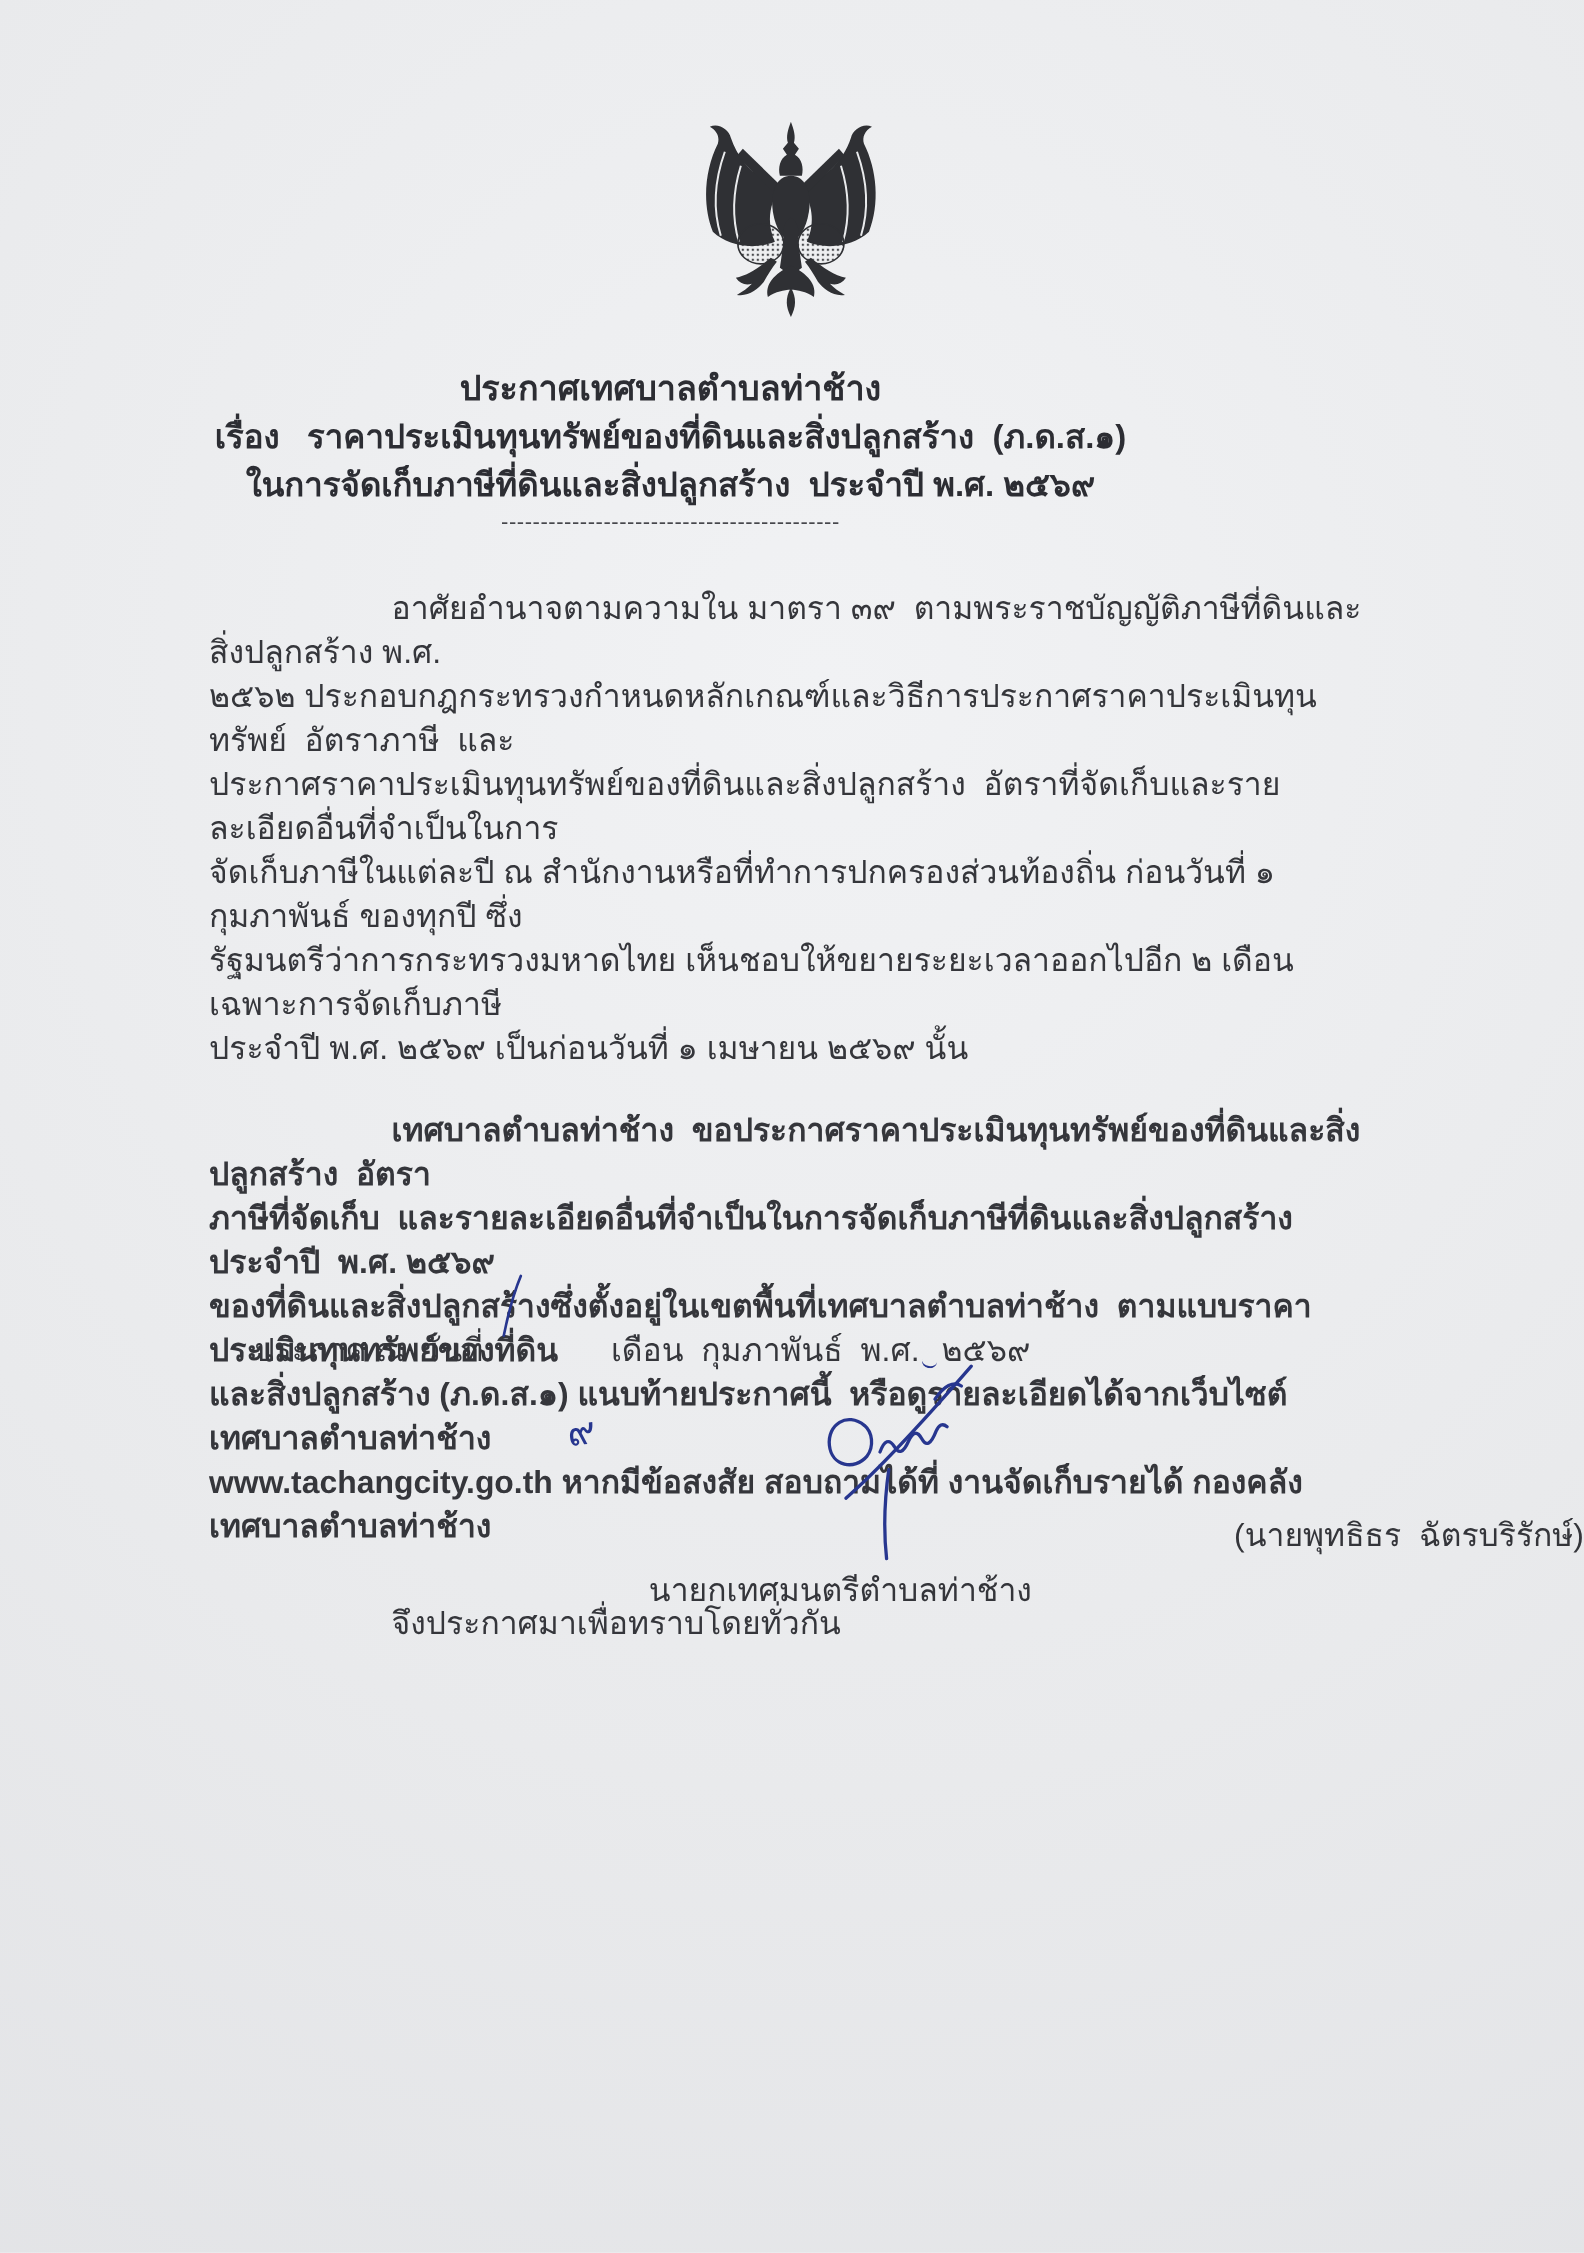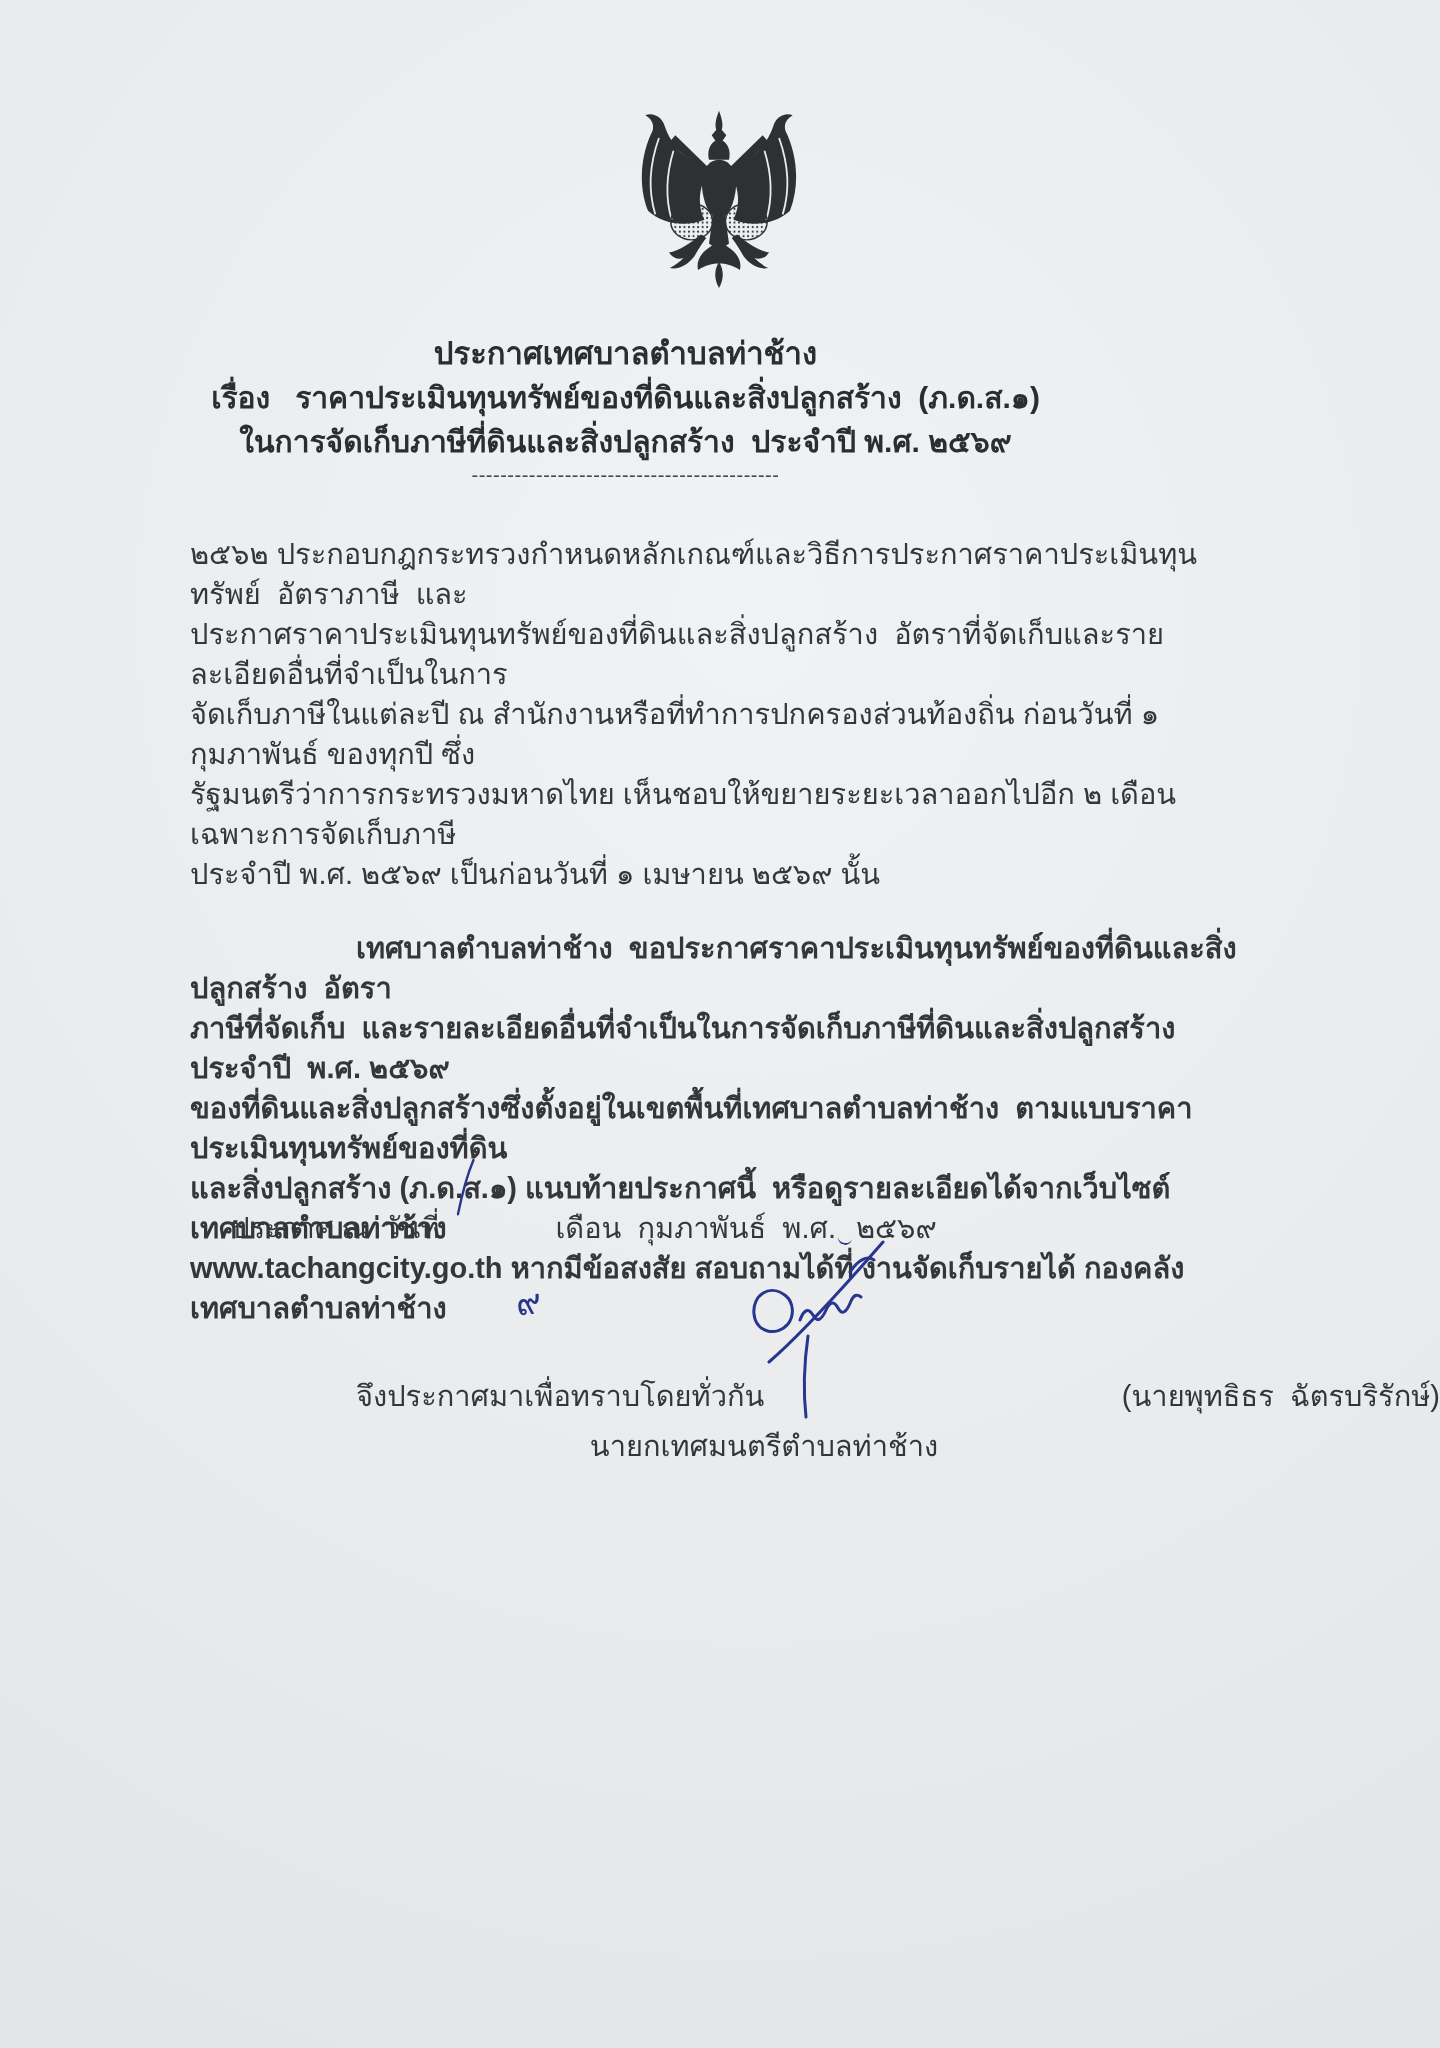--- a/index.html
+++ b/index.html
@@ -9,21 +9,21 @@
     background:radial-gradient(120% 90% at 52% 30%, #f1f2f4 0%, #e9eaec 55%, #e1e2e5 100%);
     color:#34353a;
     overflow:hidden;
   }
   .page{position:relative;width:1440px;height:2048px;}
 
   
   .garuda{position:absolute;left:628px;top:102px;width:182px;height:192px;}
 
   
-  .doc-header{position:absolute;top:332px;left:16px;width:1219px;text-align:center;}
+  .doc-header{position:absolute;top:332px;left:0;width:1219px;text-align:center;}
   .doc-title,.doc-subject{
     font-size:30px;line-height:44px;font-weight:600;color:#2c2d33;
     white-space:pre-wrap;
   }
   .doc-title{font-size:31px;}
   .doc-divider{
     margin-top:4px;font-size:20px;letter-spacing:.5px;color:#46474c;
     line-height:14px;font-weight:400;
   }
 
@@ -111,20 +111,21 @@
 
   <header class="doc-header">
     <div class="doc-title">ประกาศเทศบาลตำบลท่าช้าง</div>
     <div class="doc-subject">เรื่อง   ราคาประเมินทุนทรัพย์ของที่ดินและสิ่งปลูกสร้าง  (ภ.ด.ส.๑)</div>
     <div class="doc-subject">ในการจัดเก็บภาษีที่ดินและสิ่งปลูกสร้าง  ประจำปี พ.ศ. ๒๕๖๙</div>
     <div class="doc-divider">-------------------------------------------</div>
   </header>
 
   <main class="doc-body">
     <section>
+      <div class="bline first">อาศัยอำนาจตามความใน มาตรา ๓๙  ตามพระราชบัญญัติภาษีที่ดินและสิ่งปลูกสร้าง พ.ศ.</div>
       <div class="bline">๒๕๖๒ ประกอบกฎกระทรวงกำหนดหลักเกณฑ์และวิธีการประกาศราคาประเมินทุนทรัพย์  อัตราภาษี  และ</div>
       <div class="bline">ประกาศราคาประเมินทุนทรัพย์ของที่ดินและสิ่งปลูกสร้าง  อัตราที่จัดเก็บและรายละเอียดอื่นที่จำเป็นในการ</div>
       <div class="bline">จัดเก็บภาษีในแต่ละปี ณ สำนักงานหรือที่ทำการปกครองส่วนท้องถิ่น ก่อนวันที่ ๑ กุมภาพันธ์ ของทุกปี ซึ่ง</div>
       <div class="bline">รัฐมนตรีว่าการกระทรวงมหาดไทย เห็นชอบให้ขยายระยะเวลาออกไปอีก ๒ เดือน เฉพาะการจัดเก็บภาษี</div>
       <div class="bline">ประจำปี พ.ศ. ๒๕๖๙ เป็นก่อนวันที่ ๑ เมษายน ๒๕๖๙ นั้น</div>
     </section>
     <section class="para2">
       <div class="bline first">เทศบาลตำบลท่าช้าง  ขอประกาศราคาประเมินทุนทรัพย์ของที่ดินและสิ่งปลูกสร้าง  อัตรา</div>
       <div class="bline">ภาษีที่จัดเก็บ  และรายละเอียดอื่นที่จำเป็นในการจัดเก็บภาษีที่ดินและสิ่งปลูกสร้าง  ประจำปี  พ.ศ. ๒๕๖๙</div>
       <div class="bline">ของที่ดินและสิ่งปลูกสร้างซึ่งตั้งอยู่ในเขตพื้นที่เทศบาลตำบลท่าช้าง  ตามแบบราคาประเมินทุนทรัพย์ของที่ดิน</div>

